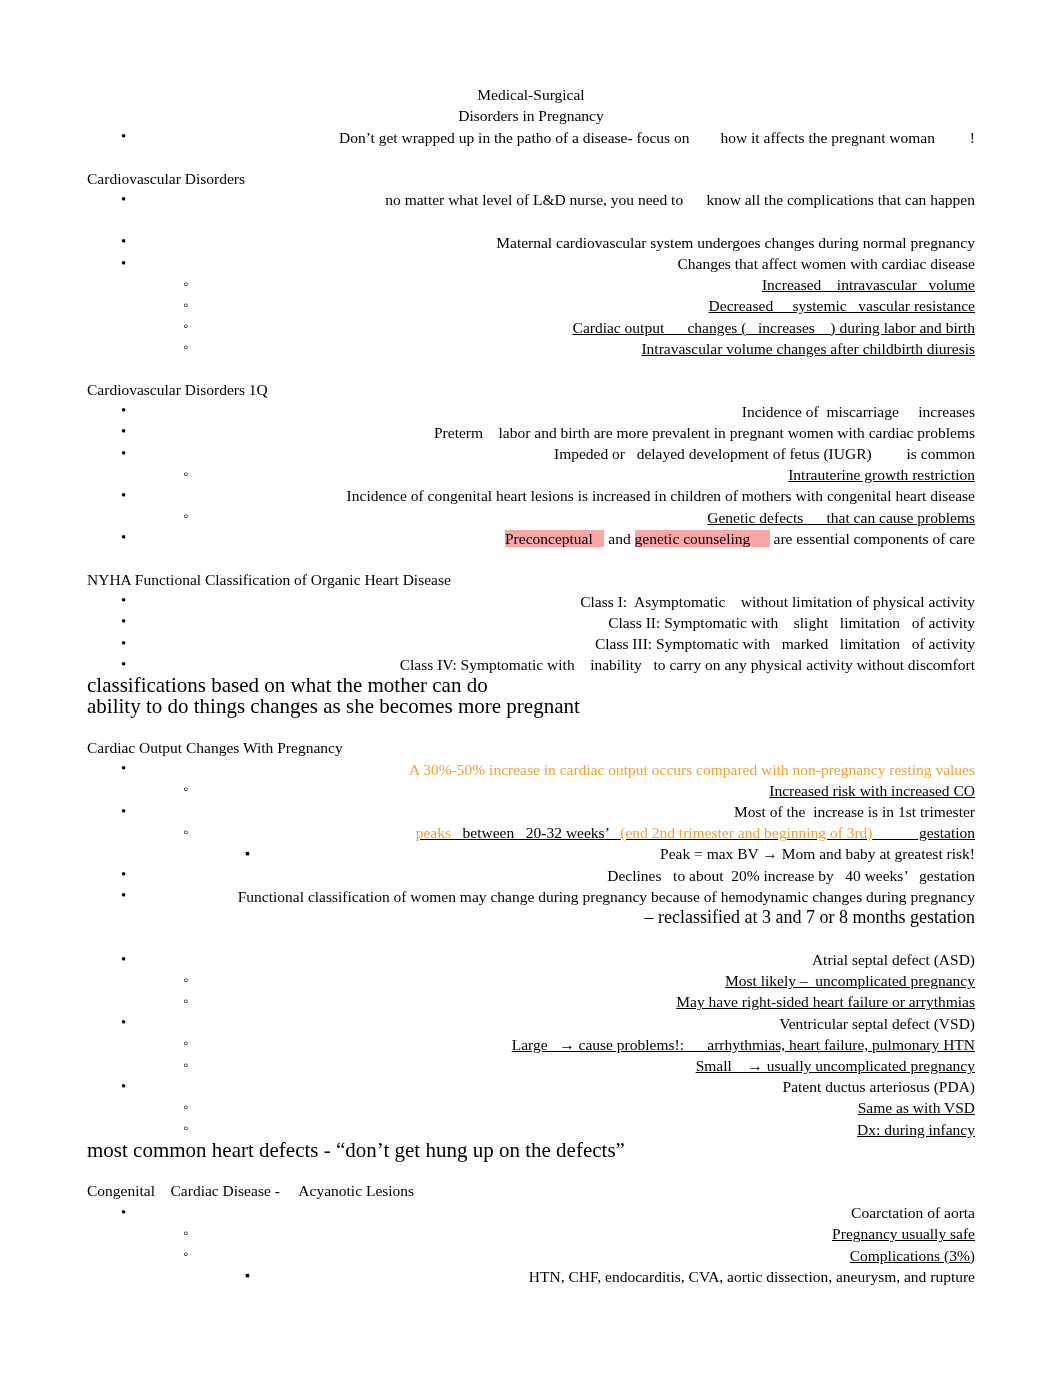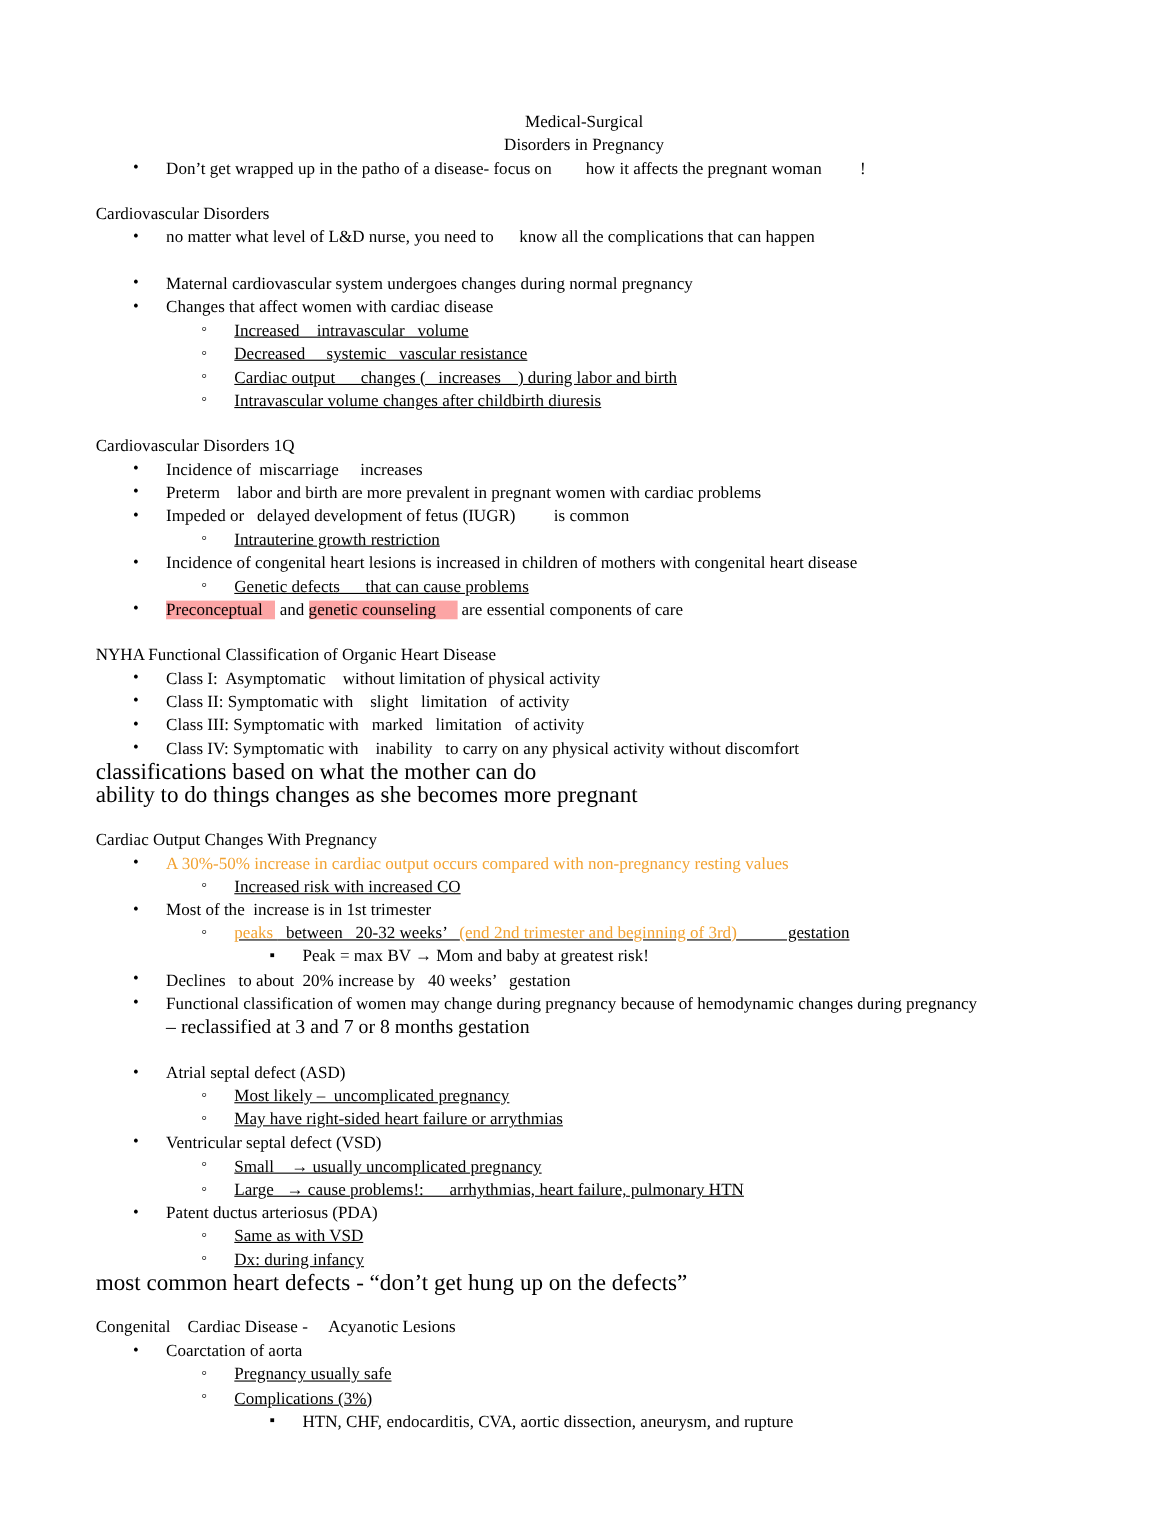--- a/index.html
+++ b/index.html
@@ -18,21 +18,21 @@
     position: relative;
     width: 1062px;
     height: 1377px;
     padding: 0;
     box-sizing: border-box;
     overflow: hidden;
   }
   .content {
     position: absolute;
     left: 87px;
-    top: 101px;
+    top: 85px;
     width: 888px;
     font-size: 15.5px;
     line-height: 20.8px;
   }
 
   
   .title-line {
     text-align: center;
     font-size: 15.5px;
     line-height: 20.8px;
@@ -52,20 +52,21 @@
   }
   .spacer {
     height: 20.8px;
   }
 
   
   ul {
     margin: 0;
     padding: 0;
     list-style: none;
+    text-align: right;
   }
   li {
     position: relative;
     white-space: pre-wrap;
     font-size: 15.5px;
     line-height: 21.2px;
   }
   
   .lvl1 {
     padding-left: 64px;
@@ -171,22 +172,22 @@
           <li class="lvl1">Declines   to about  20% increase by   40 weeks’   gestation</li>
           <li class="lvl1">Functional classification of women may change during pregnancy because of hemodynamic changes during pregnancy</li>
           <li class="cont-line">– reclassified at 3 and 7 or 8 months gestation</li>
         </ul>
         <div class="spacer"></div>
         <ul>
           <li class="lvl1">Atrial septal defect (ASD)</li>
           <li class="lvl2">Most likely –  uncomplicated pregnancy</li>
           <li class="lvl2">May have right-sided heart failure or arrythmias</li>
           <li class="lvl1">Ventricular septal defect (VSD)</li>
+          <li class="lvl2">Large   → cause problems!:      arrhythmias, heart failure, pulmonary HTN</li>
           <li class="lvl2">Small    → usually uncomplicated pregnancy</li>
-          <li class="lvl2">Large   → cause problems!:      arrhythmias, heart failure, pulmonary HTN</li>
           <li class="lvl1">Patent ductus arteriosus (PDA)</li>
           <li class="lvl2">Same as with VSD</li>
           <li class="lvl2">Dx: during infancy</li>
         </ul>
         <div class="plain-line">most common heart defects - “don’t get hung up on the defects”</div>
         <div class="spacer"></div>
         <div class="section-head">Congenital    Cardiac Disease -     Acyanotic Lesions</div>
         <ul>
           <li class="lvl1">Coarctation of aorta</li>
           <li class="lvl2">Pregnancy usually safe</li>

